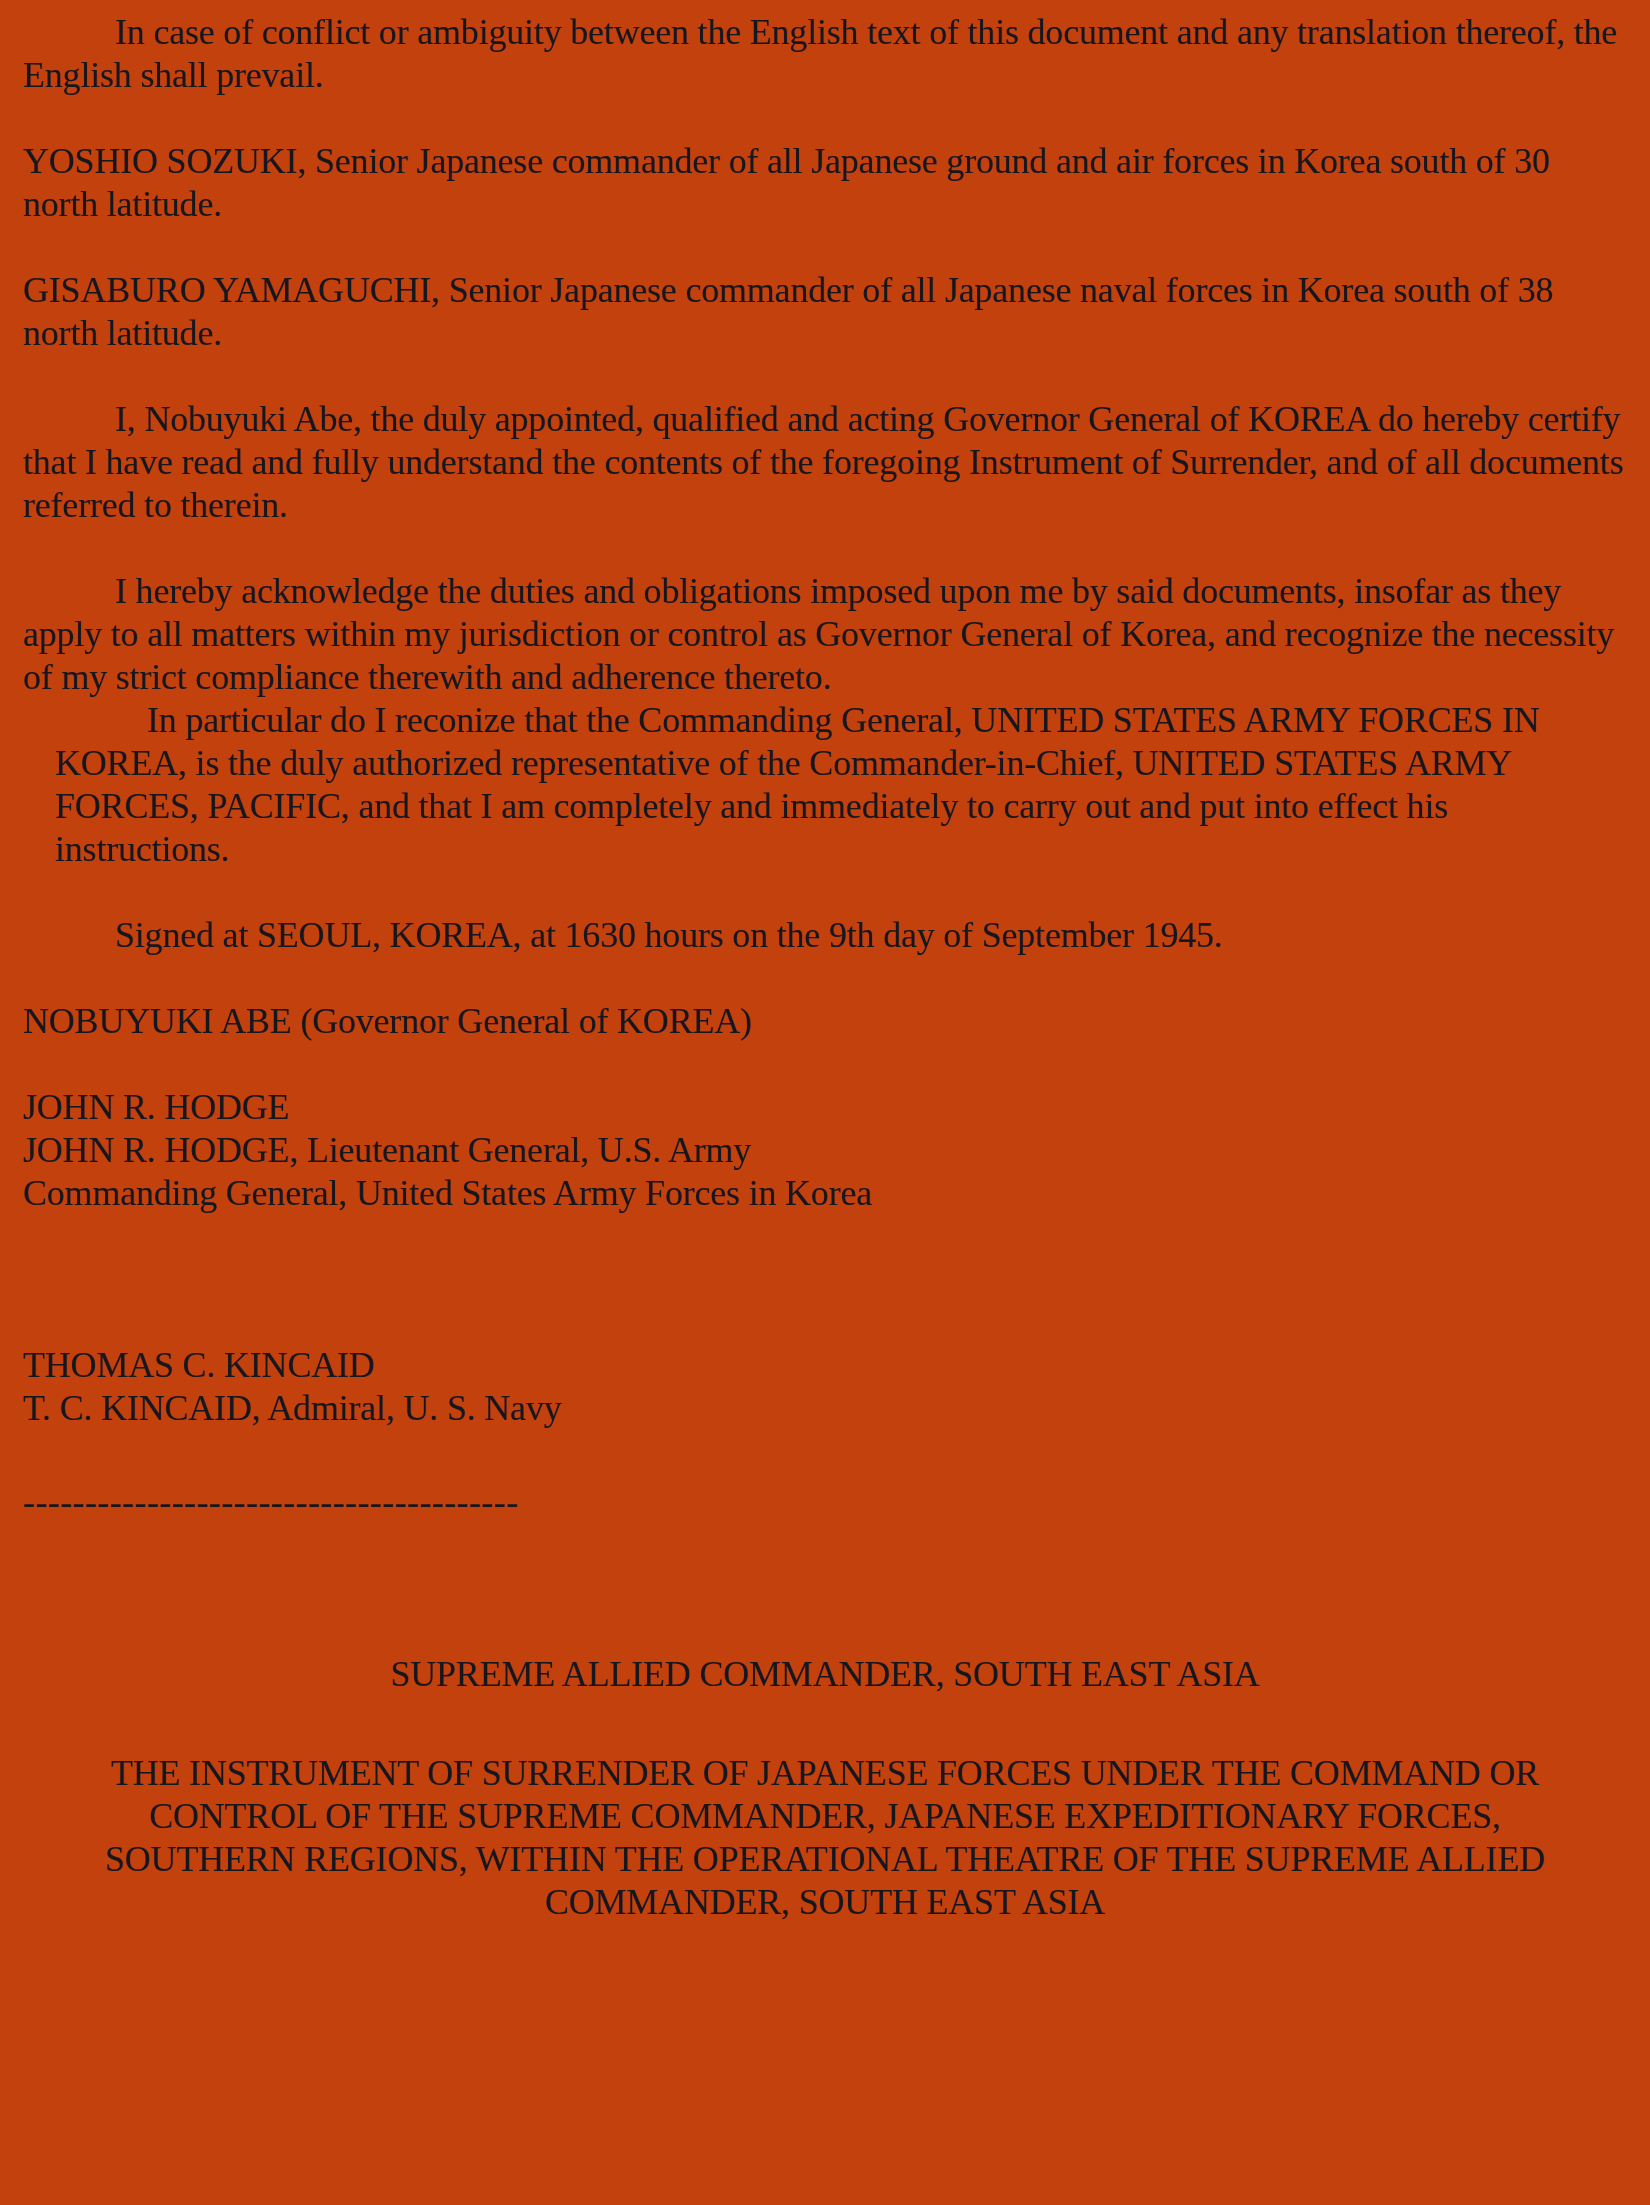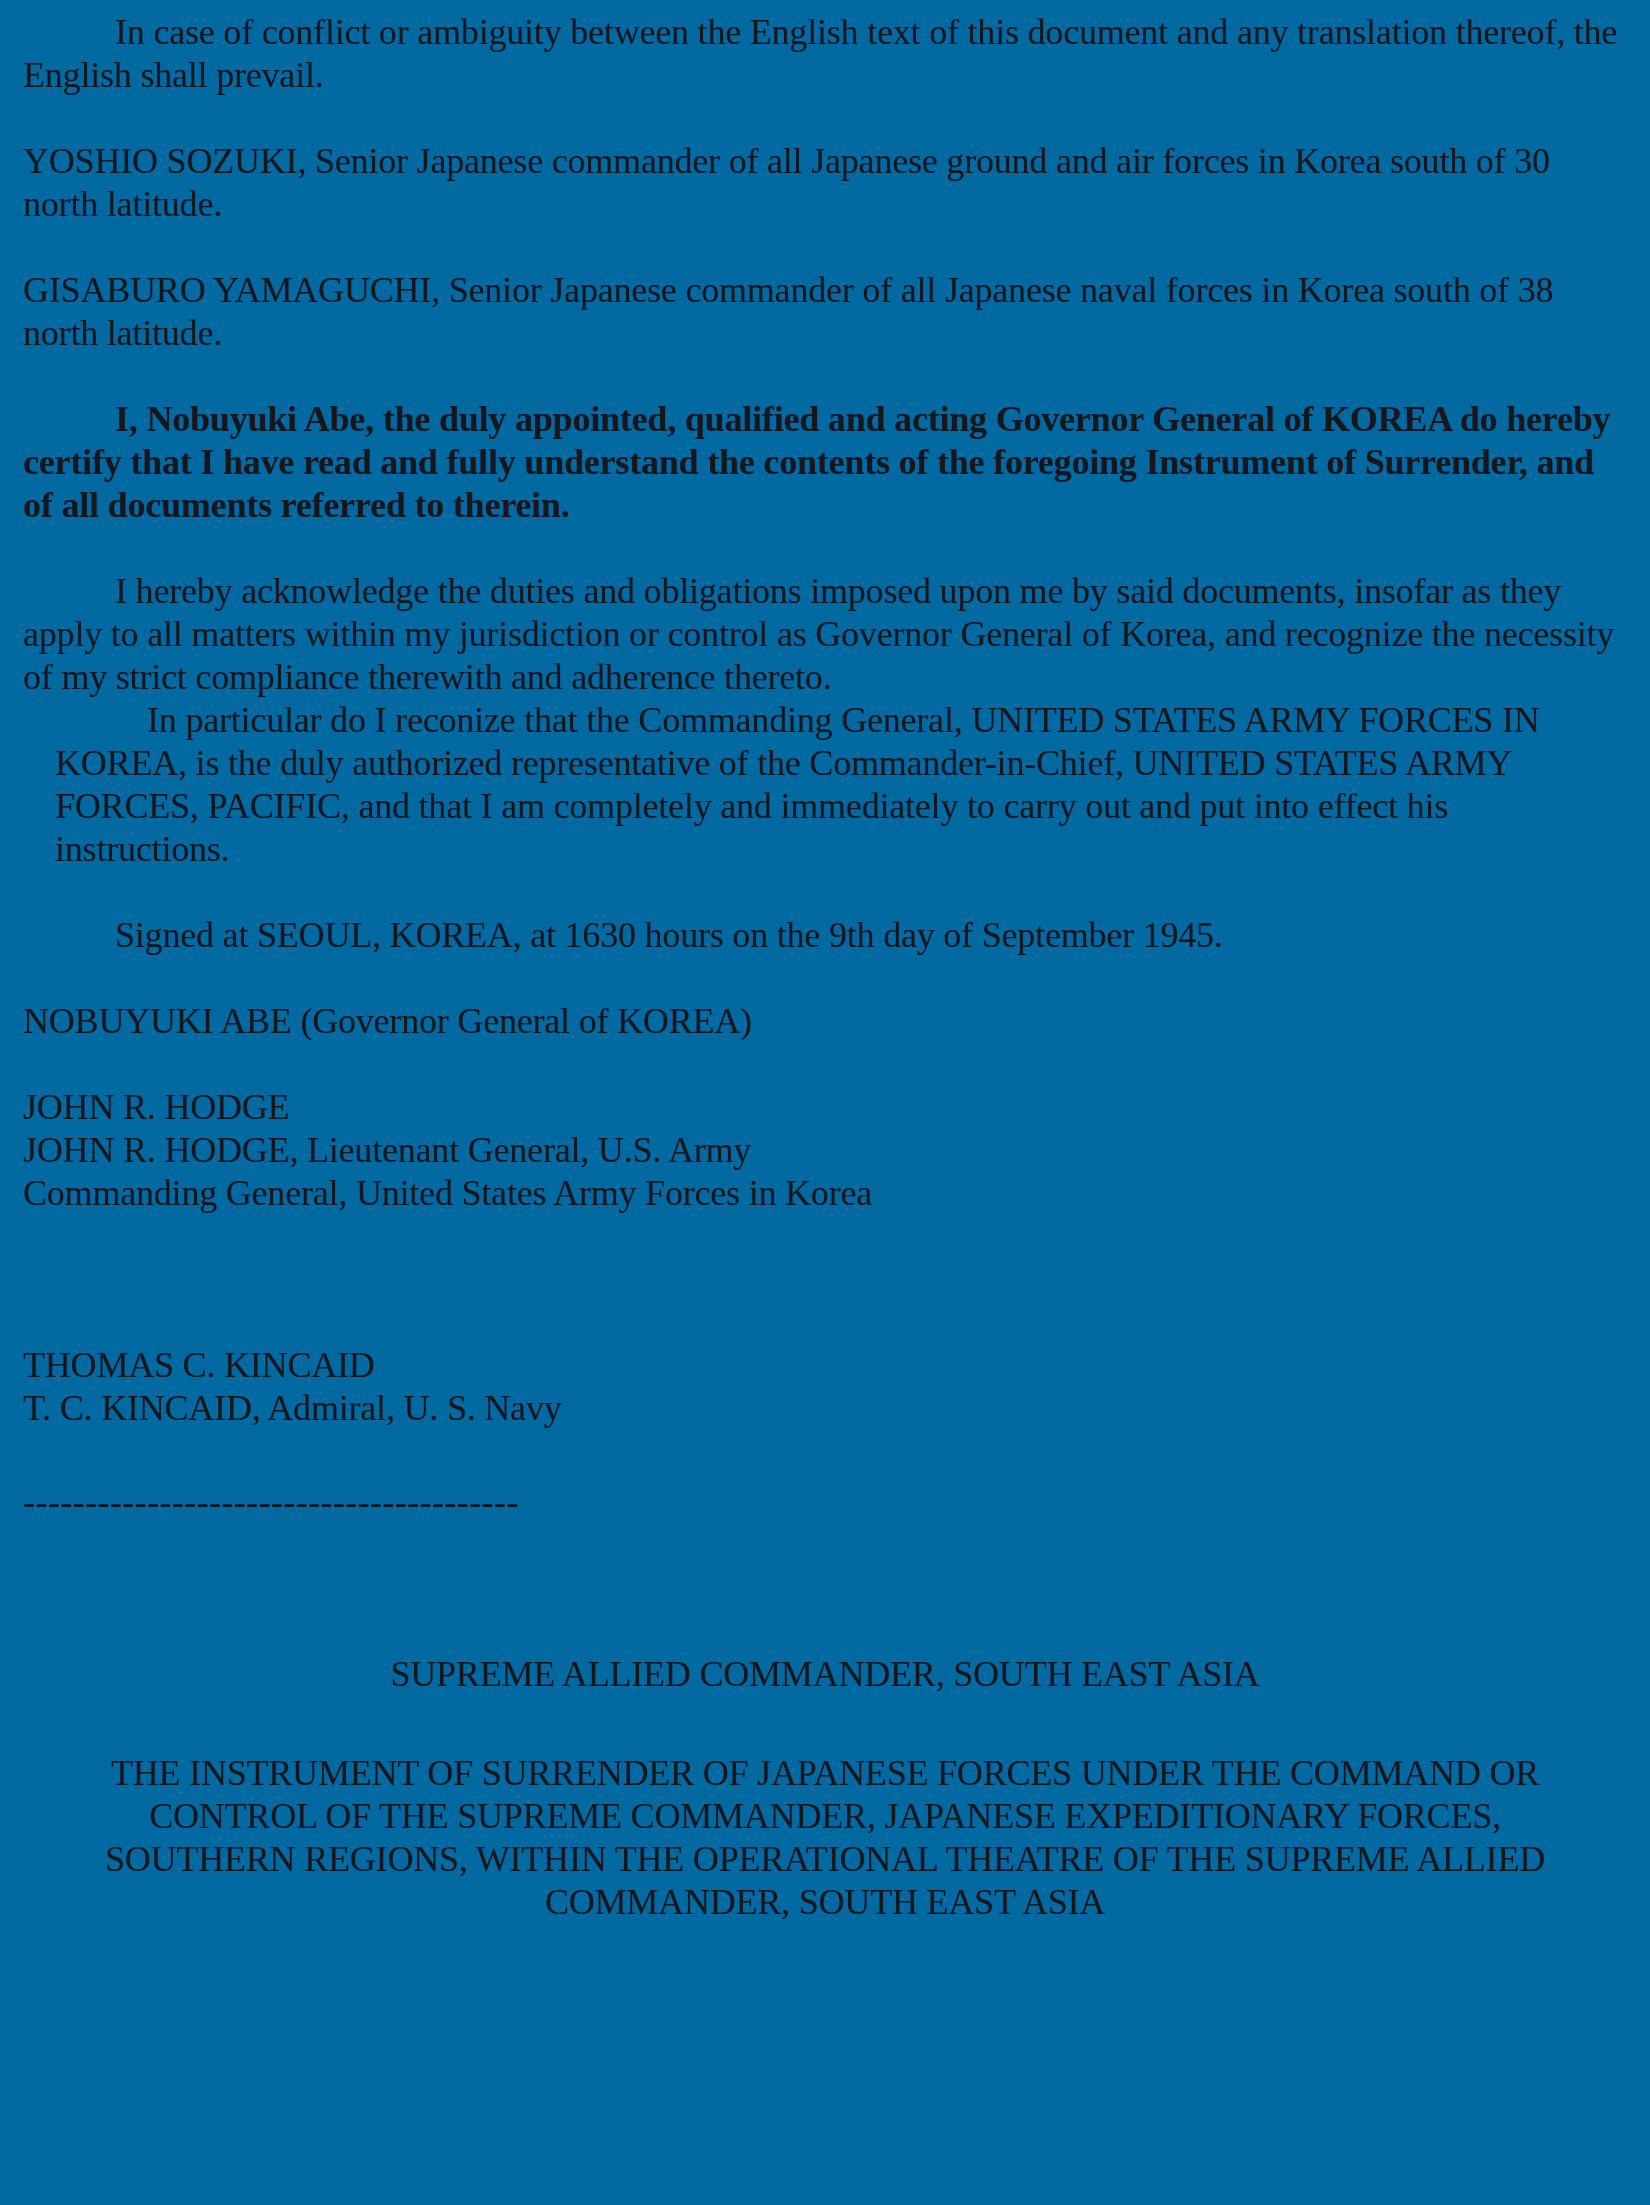--- a/index.html
+++ b/index.html
@@ -4,21 +4,21 @@
 <style>
   html, body {
     margin: 0;
     padding: 0;
     background: #e8e8e8;
   }
   .page {
     position: relative;
     width: 1651px;
     height: 2205px;
-    background: #0369a1;
+    background: #c2410c;
     overflow: hidden;
     box-sizing: border-box;
     padding: 10.6px 24px 0 23px;
     font-family: "Liberation Serif", "DejaVu Serif", serif;
     font-size: 36px;
     line-height: 43px;
     letter-spacing: -0.2px;
     color: #16161d;
     
     text-shadow: 0.5px 0.3px 0 rgba(40,30,110,0.18), -0.4px -0.2px 0 rgba(150,40,40,0.10);
@@ -35,21 +35,21 @@
   }
 </style>
 </head>
 <body>
 
 <div class="page">
   <div>
       <div class="para body indent" style="margin-top: 0px;">In case of conflict or ambiguity between the English text of this document and any translation thereof, the English shall prevail.</div>
       <div class="para body" style="margin-top: 43px;">YOSHIO SOZUKI, Senior Japanese commander of all Japanese ground and air forces in Korea south of 30 north latitude.</div>
       <div class="para body" style="margin-top: 43px;">GISABURO YAMAGUCHI, Senior Japanese commander of all Japanese naval forces in Korea south of 38 north latitude.</div>
-      <div class="para body indent" style="margin-top: 43px; font-weight: bold;">I, Nobuyuki Abe, the duly appointed, qualified and acting Governor General of KOREA do hereby certify that I have read and fully understand the contents of the foregoing Instrument of Surrender, and of all documents referred to therein.</div>
+      <div class="para body indent" style="margin-top: 43px;">I, Nobuyuki Abe, the duly appointed, qualified and acting Governor General of KOREA do hereby certify that I have read and fully understand the contents of the foregoing Instrument of Surrender, and of all documents referred to therein.</div>
       <div class="para body indent" style="margin-top: 43px;">I hereby acknowledge the duties and obligations imposed upon me by said documents, insofar as they apply to all matters within my jurisdiction or control as Governor General of Korea, and recognize the necessity of my strict compliance therewith and adherence thereto.</div>
       <div class="para body indent" style="margin-top: 0px; margin-left: 32px;">In particular do I reconize that the Commanding General, UNITED STATES ARMY FORCES IN KOREA, is the duly authorized representative of the Commander-in-Chief, UNITED STATES ARMY FORCES, PACIFIC, and that I am completely and immediately to carry out and put into effect his instructions.</div>
       <div class="para body indent" style="margin-top: 43px;">Signed at SEOUL, KOREA, at 1630 hours on the 9th day of September 1945.</div>
       <div class="para body" style="margin-top: 43px;">NOBUYUKI ABE (Governor General of KOREA)</div>
       <div class="para lines" style="margin-top: 43px;">
         <div class="ln">JOHN R. HODGE</div>
         <div class="ln">JOHN R. HODGE, Lieutenant General, U.S. Army</div>
         <div class="ln">Commanding General, United States Army Forces in Korea</div>
       </div>
       <div class="para lines" style="margin-top: 129px;">

